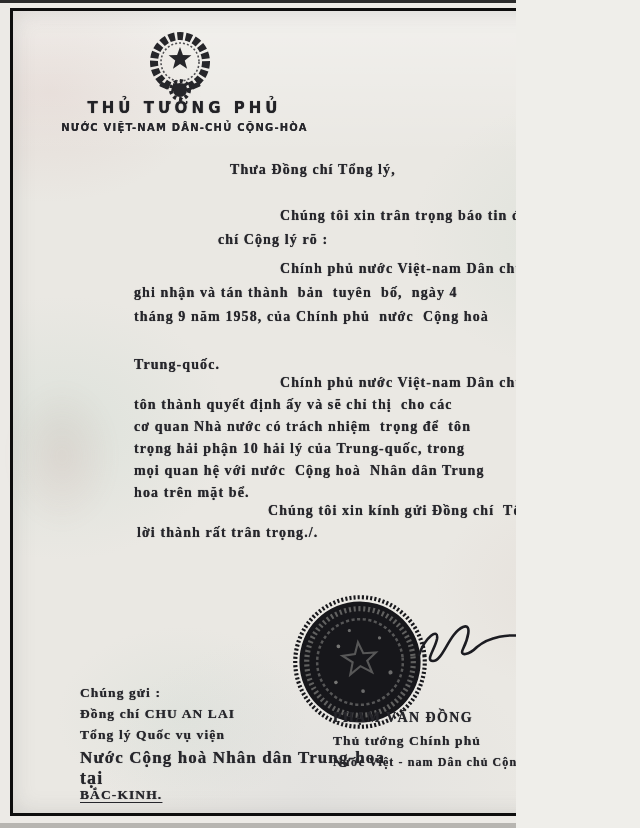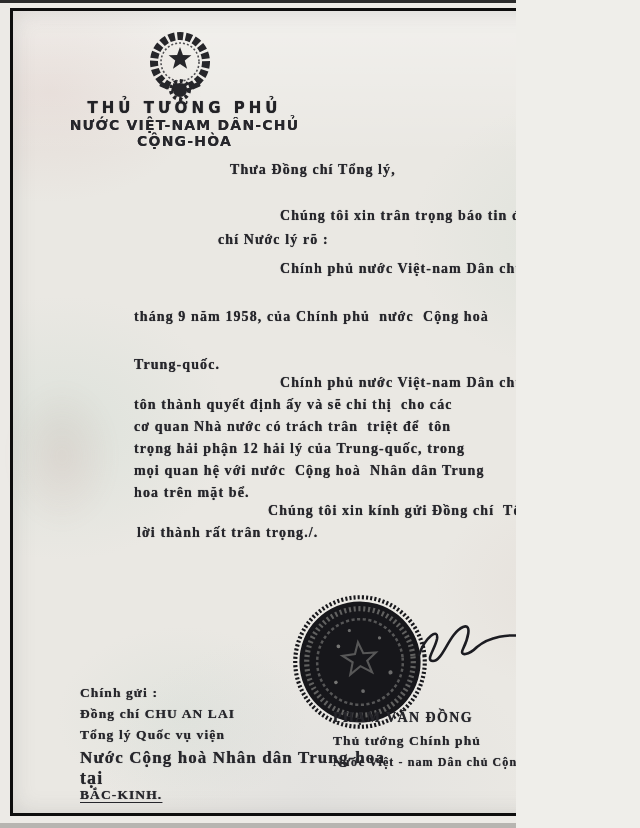--- a/index.html
+++ b/index.html
@@ -32,22 +32,23 @@
     font-weight:700; font-size:14px; letter-spacing:1.1px;
     color:#26262b; text-shadow:0 0 .7px rgba(38,38,43,.85);
   }
   .headerblock { position:absolute; left:44px; top:88px; width:255px; text-align:center; }
   .office {
     font-family:"DejaVu Sans","Liberation Sans",sans-serif;
     font-weight:700; font-size:15px; letter-spacing:4px; color:#222226;
     text-shadow:0 0 .8px rgba(34,34,38,.9);
   }
   .country {
+    margin-top:5px;
     font-family:"DejaVu Sans","Liberation Sans",sans-serif;
-    font-weight:700; font-size:14px; letter-spacing:1.2px; color:#26262b;
+    font-weight:700; font-size:10px; letter-spacing:1.2px; color:#26262b;
     text-shadow:0 0 .6px rgba(38,38,43,.85);
     text-align:center;
   }
   .emblem { position:absolute; left:130px; top:16px; width:74px; height:78px; }
   .seal { position:absolute; left:277px; top:581px; width:140px; height:140px; transform:rotate(-6deg); }
   .signature { position:absolute; left:398px; top:598px; width:180px; height:72px; }
   .signerblock { position:absolute; left:320px; width:270px; }
   .signer-name { font-size:14px; letter-spacing:1.4px; }
   .underlined { text-decoration:underline; text-underline-offset:3px; }
   .ghost1, .ghost2 {
@@ -79,30 +80,31 @@
     </svg>
 
     <div class="headerblock">
       <div class="office">THỦ TƯỚNG PHỦ</div>
       <div class="country">NƯỚC VIỆT-NAM DÂN-CHỦ CỘNG-HÒA</div>
     </div>
 
     <div class="line" style="left:217px;top:151px">Thưa Đồng chí Tổng lý,</div>
 
     <div class="line" style="left:267px;top:197px">Chúng tôi xin trân trọng báo tin để Đồng</div>
-    <div class="line" style="left:205px;top:221px">chí Nước lý rõ :</div>
+    <div class="line" style="left:205px;top:221px">chí Cộng lý rõ :</div>
 
     <div class="line" style="left:267px;top:250px">Chính phủ nước Việt-nam Dân chủ Cộng hoà</div>
+    <div class="line" style="left:121px;top:274px">ghi nhận và tán thành  bản  tuyên  bố,  ngày 4</div>
     <div class="line" style="left:121px;top:298px">tháng 9 năm 1958, của Chính phủ  nước  Cộng hoà</div>
     <div class="line" style="left:121px;top:346px">Trung-quốc.</div>
 
     <div class="line" style="left:267px;top:364px">Chính phủ nước Việt-nam Dân chủ Cộng hoà</div>
     <div class="line" style="left:121px;top:386px">tôn thành quyết định ấy và sẽ chỉ thị  cho các</div>
-    <div class="line" style="left:121px;top:408px">cơ quan Nhà nước có trách trân  triệt để  tôn</div>
-    <div class="line" style="left:121px;top:430px">trọng hải phận 12 hải lý của Trung-quốc, trong</div>
+    <div class="line" style="left:121px;top:408px">cơ quan Nhà nước có trách nhiệm  trọng để  tôn</div>
+    <div class="line" style="left:121px;top:430px">trọng hải phận 10 hải lý của Trung-quốc, trong</div>
     <div class="line" style="left:121px;top:452px">mọi quan hệ với nước  Cộng hoà  Nhân dân Trung</div>
     <div class="line" style="left:121px;top:474px">hoa trên mặt bể.</div>
 
     <div class="line" style="left:255px;top:492px">Chúng tôi xin kính gửi Đồng chí  Tổng lý</div>
     <div class="line" style="left:124px;top:514px">lời thành rất trân trọng./.</div>
 
 
     <svg class="seal" viewBox="0 0 134 134">
       <circle cx="67" cy="67" r="62" fill="none" stroke="#17171b" stroke-width="4" stroke-dasharray="2 2"></circle>
       <circle cx="67" cy="67" r="58" fill="#17171b"></circle>
@@ -126,21 +128,21 @@
     <div class="signerblock" style="top:699px">
       <div class="line signer-name" style="position:static">PHẠM VĂN ĐỒNG</div>
     </div>
     <div class="signerblock" style="top:722px">
       <div class="line" style="position:static;font-size:13.5px">Thủ tướng Chính phủ</div>
     </div>
     <div class="signerblock" style="top:744px">
       <div class="line" style="position:static;font-size:12px">Nước Việt - nam Dân chủ Cộng hoà</div>
     </div>
 
-    <div class="line" style="left:67px;top:674px;font-size:13.5px">Chính gửi :</div>
+    <div class="line" style="left:67px;top:674px;font-size:13.5px">Chúng gửi :</div>
     <div class="line" style="left:67px;top:716px;font-size:13.5px">Tổng lý Quốc vụ viện</div>
     <div class="line" style="left:67px;top:695px;font-size:13.5px">Đồng chí CHU AN LAI</div>
     <div class="line" style="left:67px;top:737px;font-size:17px">Nước Cộng hoà Nhân dân Trung-hoa</div>
     <div class="line" style="left:67px;top:757px;font-size:18px">tại</div>
     <div class="line underlined" style="left:67px;top:776px;font-size:13.5px">BẮC-KINH.</div>
   </div>
 
   <div class="bottom-strip"></div>
 </div>
 

